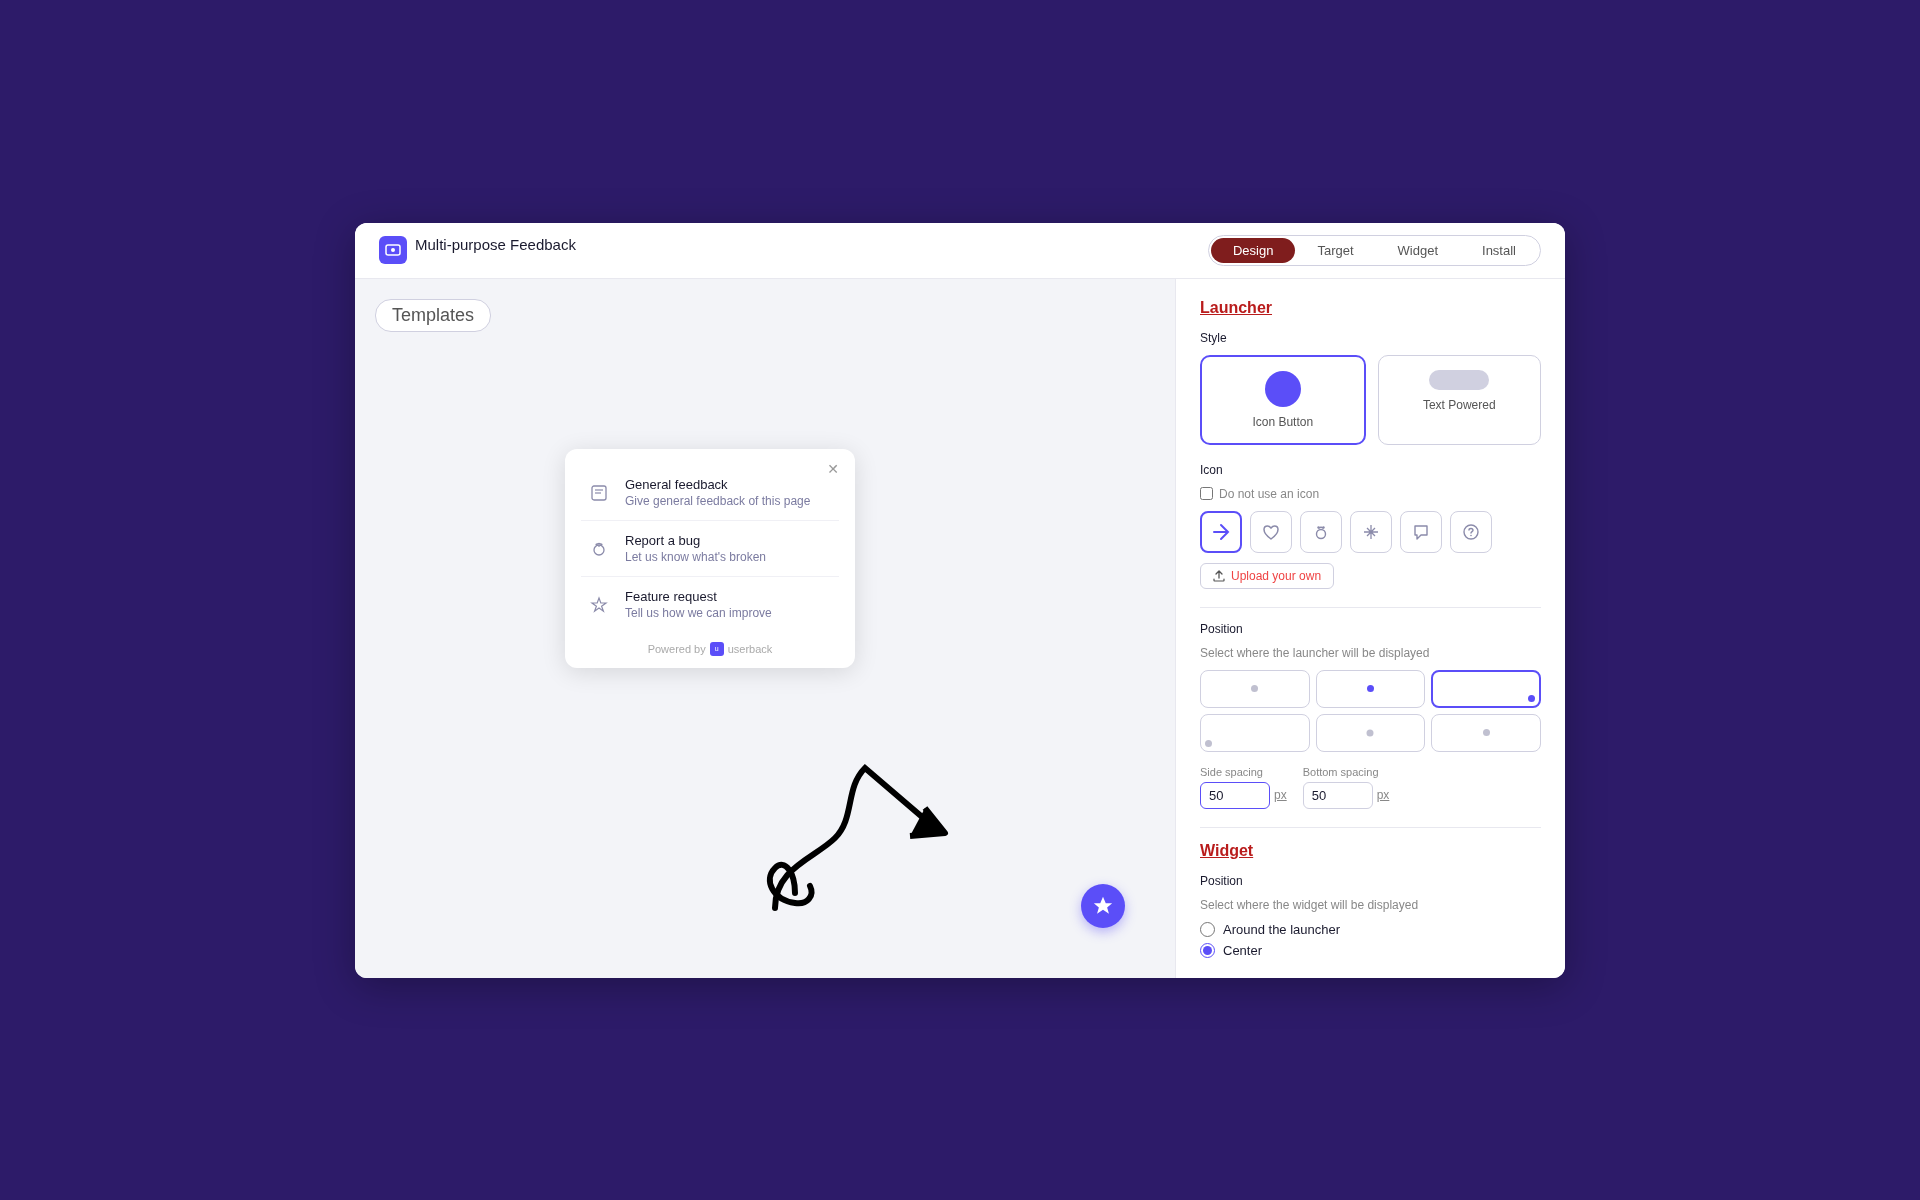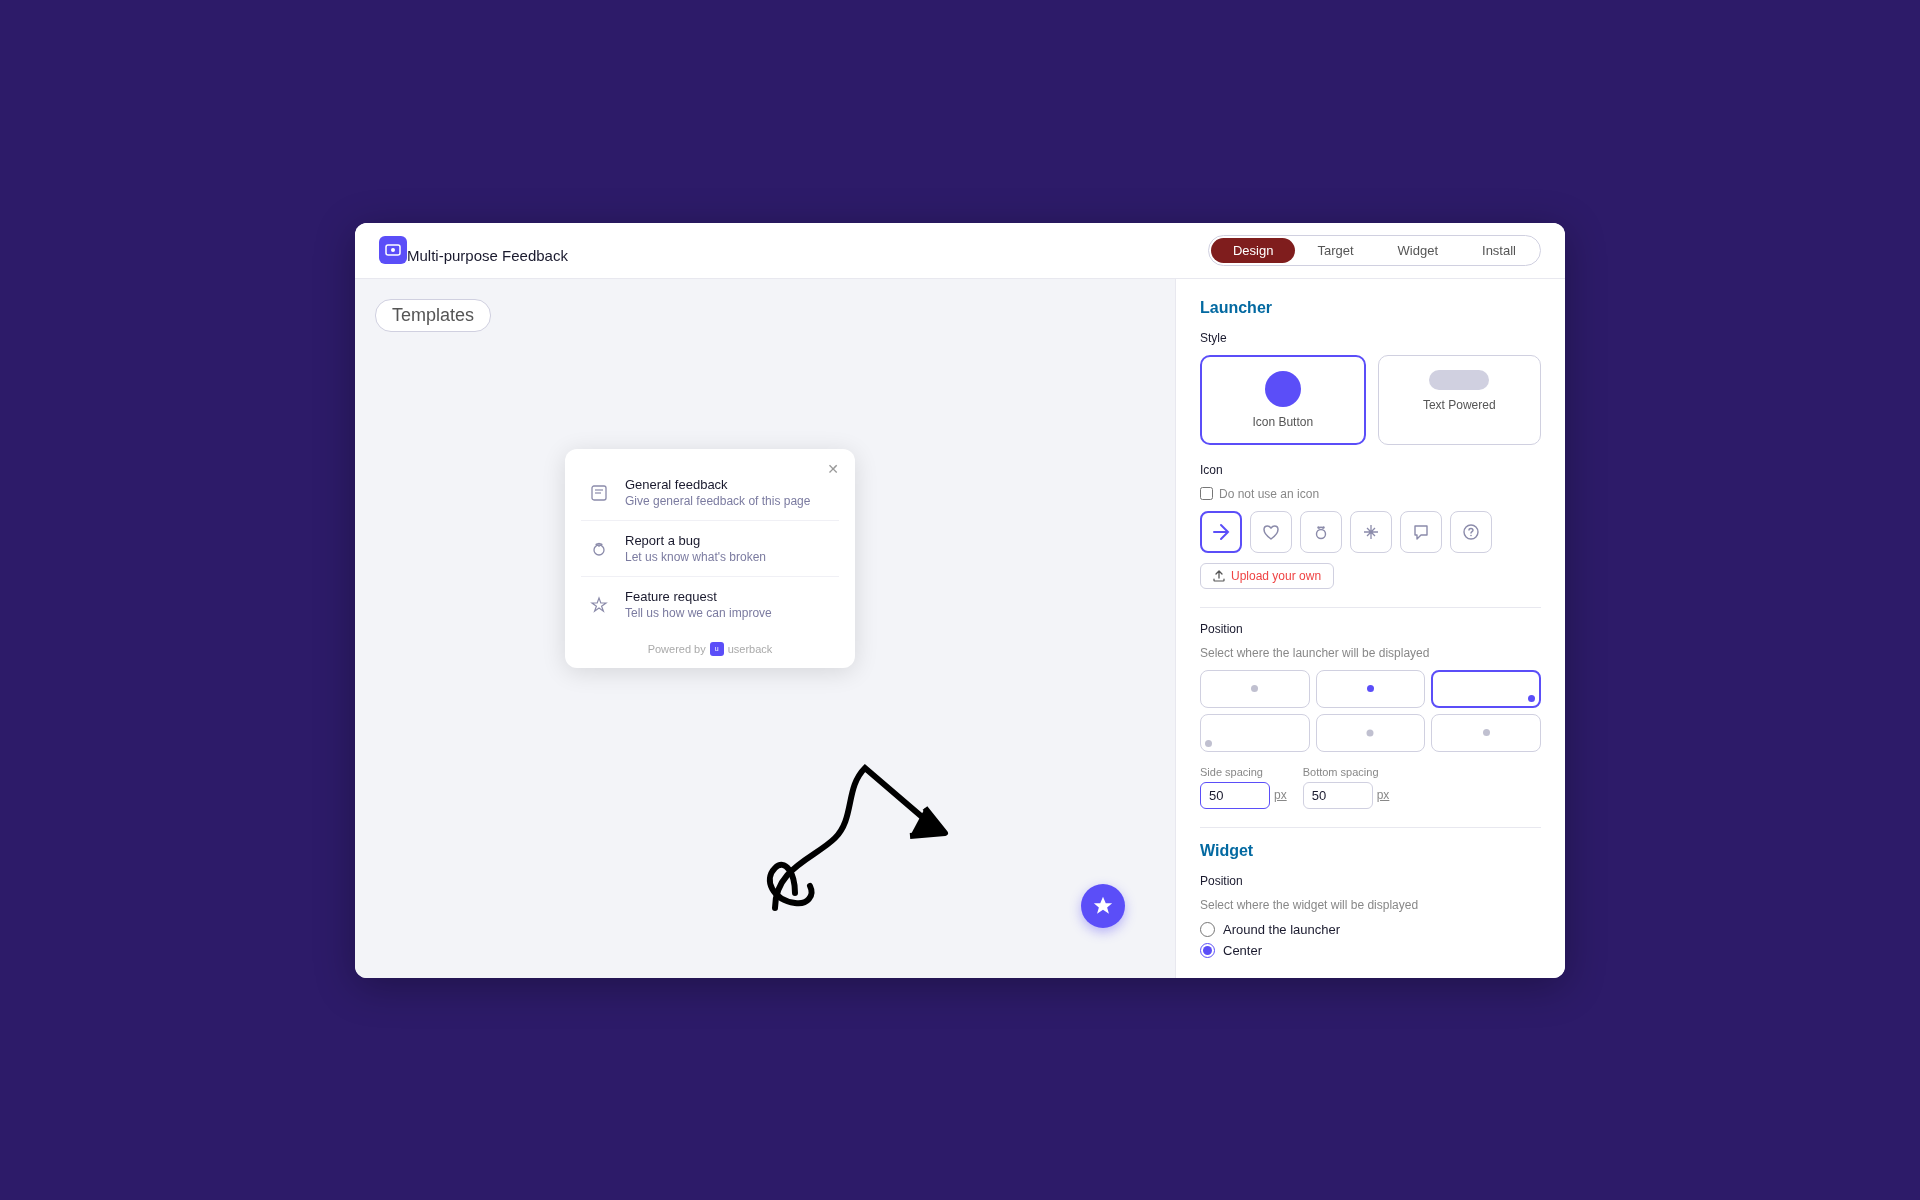--- a/index.html
+++ b/index.html
@@ -24,21 +24,22 @@
     .header {
       display: flex;
       align-items: center;
       padding: 0 24px;
       height: 56px;
       border-bottom: 1px solid #e8e8ef;
       background: #fff;
     }
     .header-logo {
       display: flex;
-      align-items: flex-end;
+      align-items: flex-start;
+      gap: 8px;
     }
     .header-logo-icon {
       width: 28px;
       height: 28px;
       background: #5b4ef8;
       border-radius: 6px;
       display: flex;
       align-items: center;
       justify-content: center;
       color: white;
@@ -205,22 +206,23 @@
     .right-panel {
       width: 390px;
       background: #fff;
       border-left: 1px solid #e8e8ef;
       padding: 20px 24px;
       overflow-y: auto;
     }
     .section-title {
       font-size: 16px;
       font-weight: 600;
-      color: #0369a1;
+      color: #b91c1c;
       margin-bottom: 14px;
+      text-decoration: underline;
     }
     .section-subtitle {
       font-size: 12px;
       font-weight: 500;
       color: #1a1a2e;
       margin-bottom: 10px;
     }
     
     .style-options {
       display: flex;

